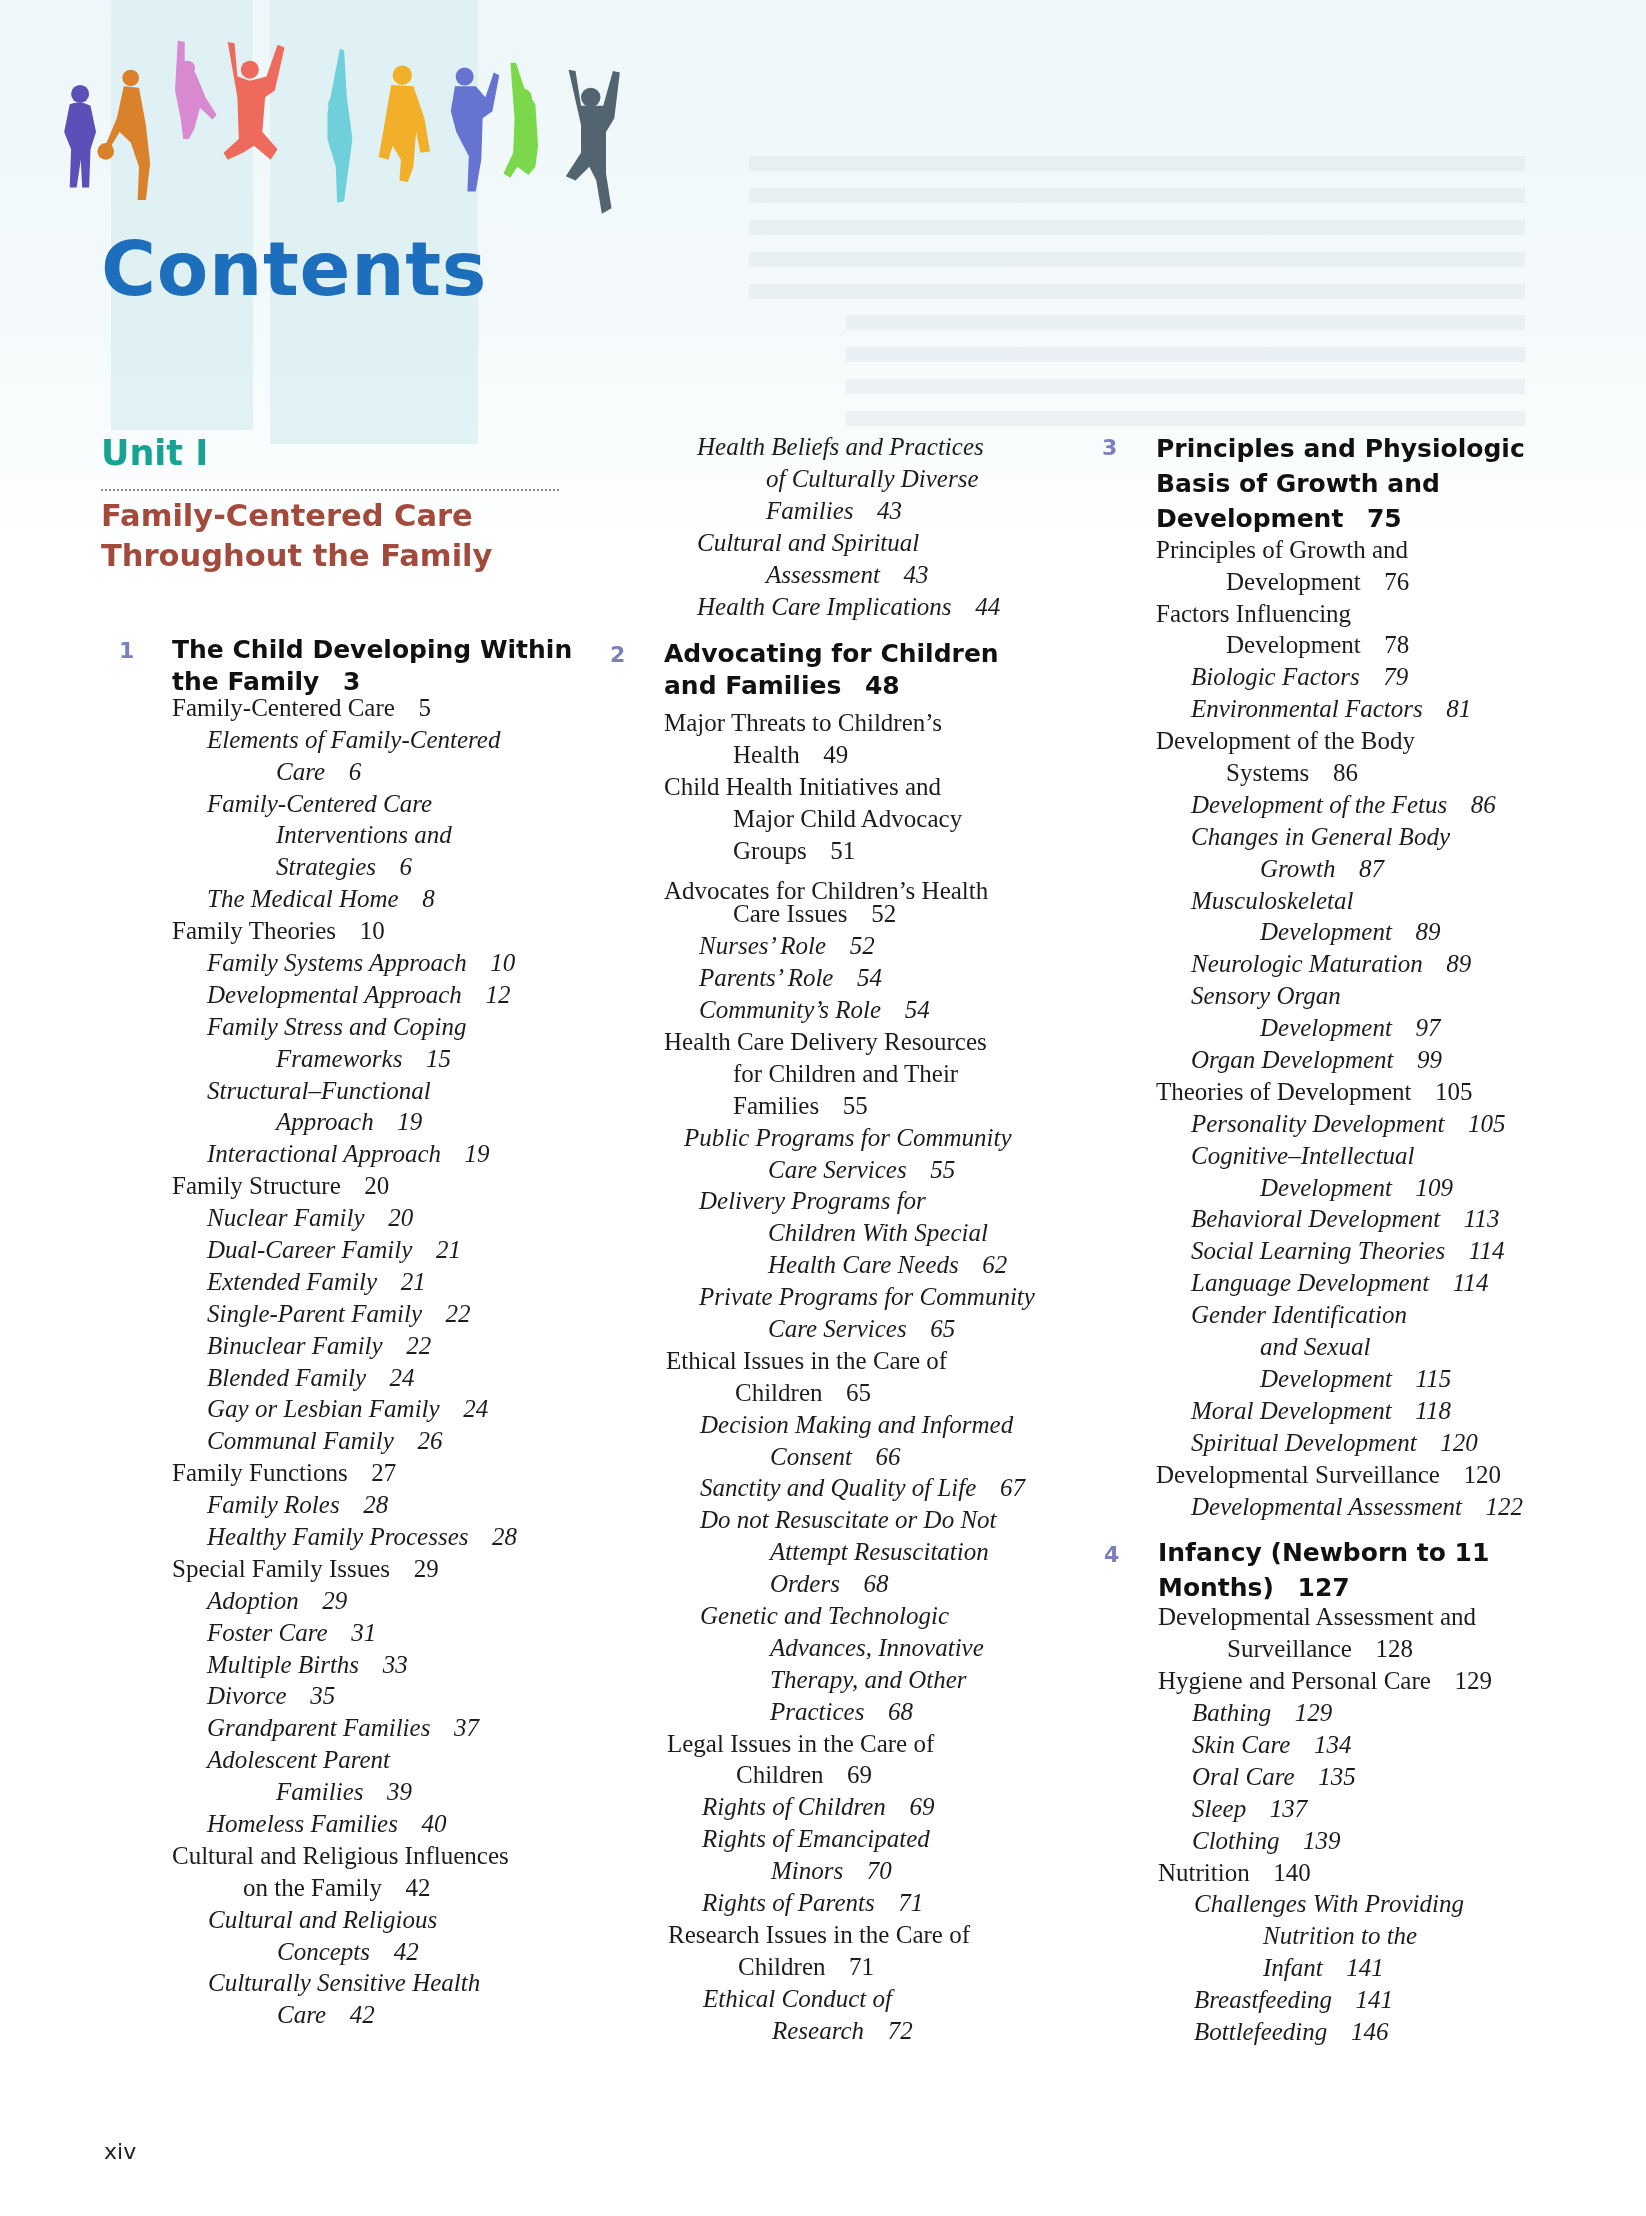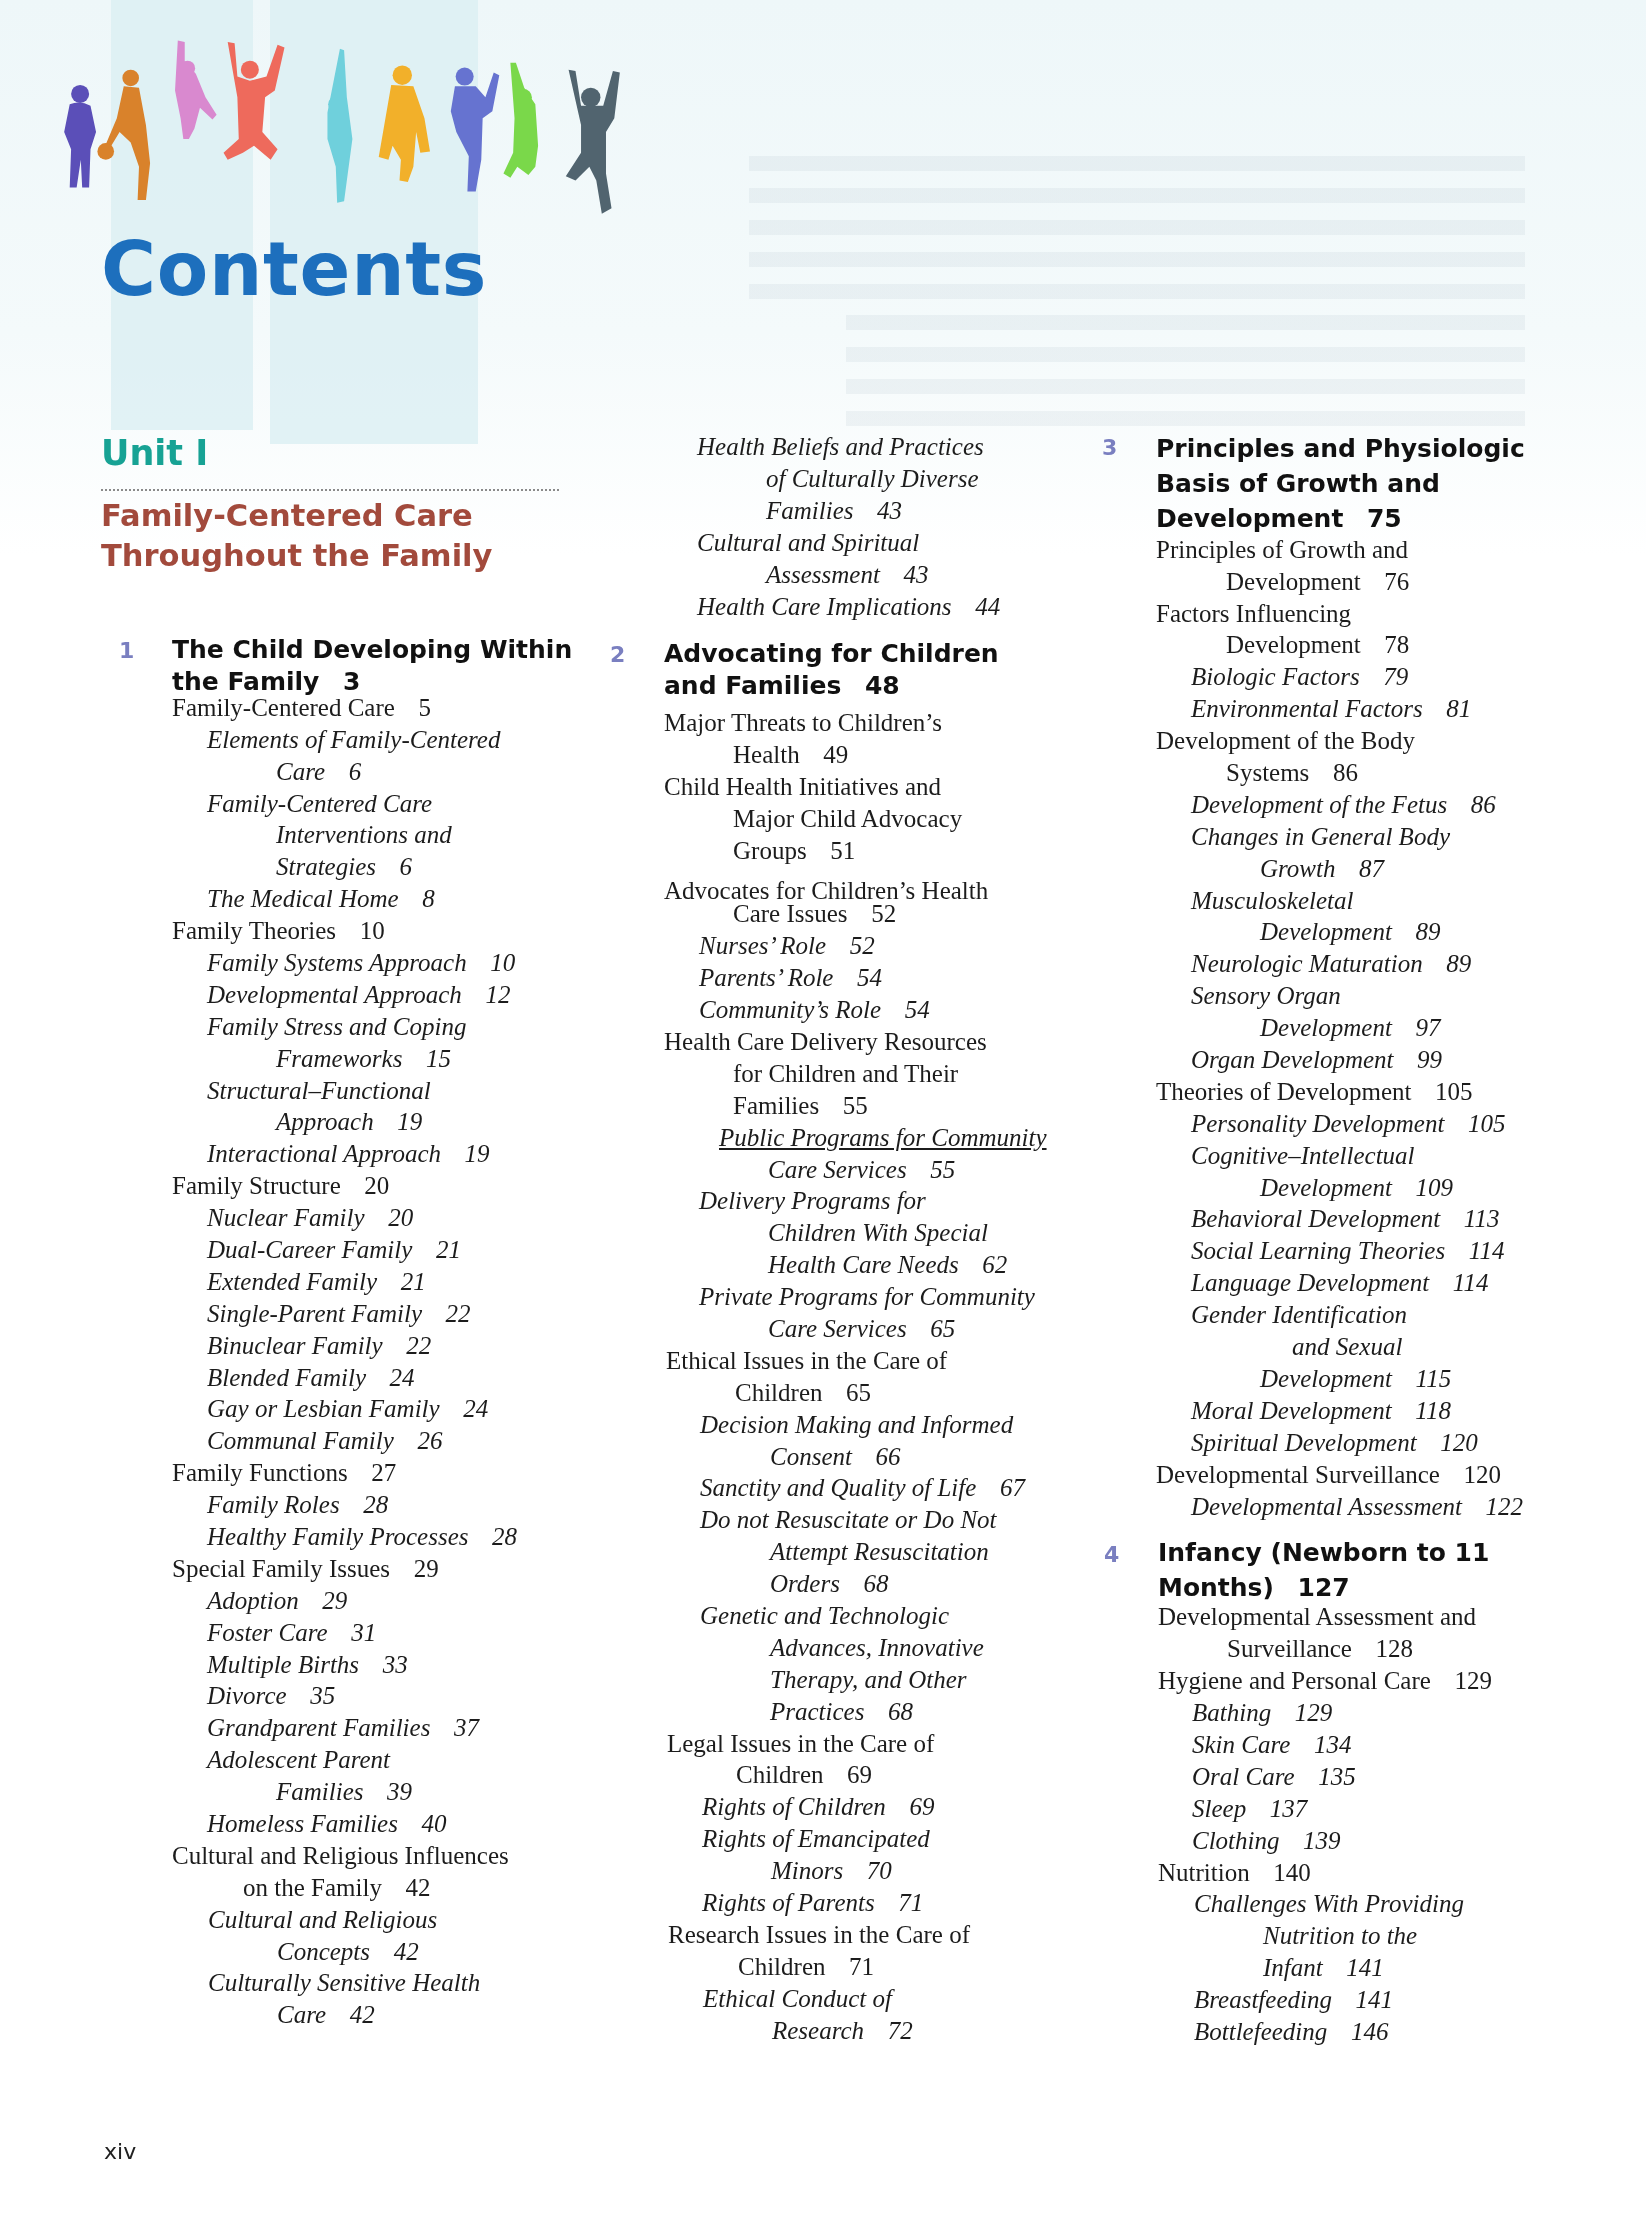--- a/index.html
+++ b/index.html
@@ -189,21 +189,21 @@
     <div class="entry l1" style="left: 733px; top: 803px;"><span>Major Child Advocacy</span></div>
     <div class="entry l1" style="left: 733px; top: 835px;"><span>Groups</span><span class="pg">51</span></div>
     <div class="entry l1" style="left: 664px; top: 867px; margin-top: 8px;"><span>Advocates for Children’s Health</span></div>
     <div class="entry l1" style="left: 733px; top: 898px;"><span>Care Issues</span><span class="pg">52</span></div>
     <div class="entry l2" style="left: 699px; top: 930px;"><span>Nurses’ Role</span><span class="pg">52</span></div>
     <div class="entry l2" style="left: 699px; top: 962px;"><span>Parents’ Role</span><span class="pg">54</span></div>
     <div class="entry l2" style="left: 699px; top: 994px;"><span>Community’s Role</span><span class="pg">54</span></div>
     <div class="entry l1" style="left: 664px; top: 1026px;"><span>Health Care Delivery Resources</span></div>
     <div class="entry l1" style="left: 733px; top: 1058px;"><span>for Children and Their</span></div>
     <div class="entry l1" style="left: 733px; top: 1090px;"><span>Families</span><span class="pg">55</span></div>
-    <div class="entry l2" style="left: 719px; top: 1122px; text-decoration: underline;"><span>Public Programs for Community</span></div>
+    <div class="entry l2" style="left: 684px; top: 1122px;"><span>Public Programs for Community</span></div>
     <div class="entry l2" style="left: 768px; top: 1154px;"><span>Care Services</span><span class="pg">55</span></div>
     <div class="entry l2" style="left: 699px; top: 1185px;"><span>Delivery Programs for</span></div>
     <div class="entry l2" style="left: 768px; top: 1217px;"><span>Children With Special</span></div>
     <div class="entry l2" style="left: 768px; top: 1249px;"><span>Health Care Needs</span><span class="pg">62</span></div>
     <div class="entry l2" style="left: 699px; top: 1281px;"><span>Private Programs for Community</span></div>
     <div class="entry l2" style="left: 768px; top: 1313px;"><span>Care Services</span><span class="pg">65</span></div>
     <div class="entry l1" style="left: 666px; top: 1345px;"><span>Ethical Issues in the Care of</span></div>
     <div class="entry l1" style="left: 735px; top: 1377px;"><span>Children</span><span class="pg">65</span></div>
     <div class="entry l2" style="left: 700px; top: 1409px;"><span>Decision Making and Informed</span></div>
     <div class="entry l2" style="left: 770px; top: 1441px;"><span>Consent</span><span class="pg">66</span></div>
@@ -243,21 +243,21 @@
     <div class="entry l2" style="left: 1260px; top: 1012px;"><span>Development</span><span class="pg">97</span></div>
     <div class="entry l2" style="left: 1191px; top: 1044px;"><span>Organ Development</span><span class="pg">99</span></div>
     <div class="entry l1" style="left: 1156px; top: 1076px;"><span>Theories of Development</span><span class="pg">105</span></div>
     <div class="entry l2" style="left: 1191px; top: 1108px;"><span>Personality Development</span><span class="pg">105</span></div>
     <div class="entry l2" style="left: 1191px; top: 1140px;"><span>Cognitive–Intellectual</span></div>
     <div class="entry l2" style="left: 1260px; top: 1172px;"><span>Development</span><span class="pg">109</span></div>
     <div class="entry l2" style="left: 1191px; top: 1203px;"><span>Behavioral Development</span><span class="pg">113</span></div>
     <div class="entry l2" style="left: 1191px; top: 1235px;"><span>Social Learning Theories</span><span class="pg">114</span></div>
     <div class="entry l2" style="left: 1191px; top: 1267px;"><span>Language Development</span><span class="pg">114</span></div>
     <div class="entry l2" style="left: 1191px; top: 1299px;"><span>Gender Identification</span></div>
-    <div class="entry l2" style="left: 1260px; top: 1331px; margin-left: 32px;"><span>and Sexual</span></div>
+    <div class="entry l2" style="left: 1260px; top: 1331px;"><span>and Sexual</span></div>
     <div class="entry l2" style="left: 1260px; top: 1363px;"><span>Development</span><span class="pg">115</span></div>
     <div class="entry l2" style="left: 1191px; top: 1395px;"><span>Moral Development</span><span class="pg">118</span></div>
     <div class="entry l2" style="left: 1191px; top: 1427px;"><span>Spiritual Development</span><span class="pg">120</span></div>
     <div class="entry l1" style="left: 1156px; top: 1459px;"><span>Developmental Surveillance</span><span class="pg">120</span></div>
     <div class="entry l2" style="left: 1191px; top: 1491px;"><span>Developmental Assessment</span><span class="pg">122</span></div>
     <div class="entry l1" style="left: 1158px; top: 1601px;"><span>Developmental Assessment and</span></div>
     <div class="entry l1" style="left: 1227px; top: 1633px;"><span>Surveillance</span><span class="pg">128</span></div>
     <div class="entry l1" style="left: 1158px; top: 1665px;"><span>Hygiene and Personal Care</span><span class="pg">129</span></div>
     <div class="entry l2" style="left: 1192px; top: 1697px;"><span>Bathing</span><span class="pg">129</span></div>
     <div class="entry l2" style="left: 1192px; top: 1729px;"><span>Skin Care</span><span class="pg">134</span></div>

